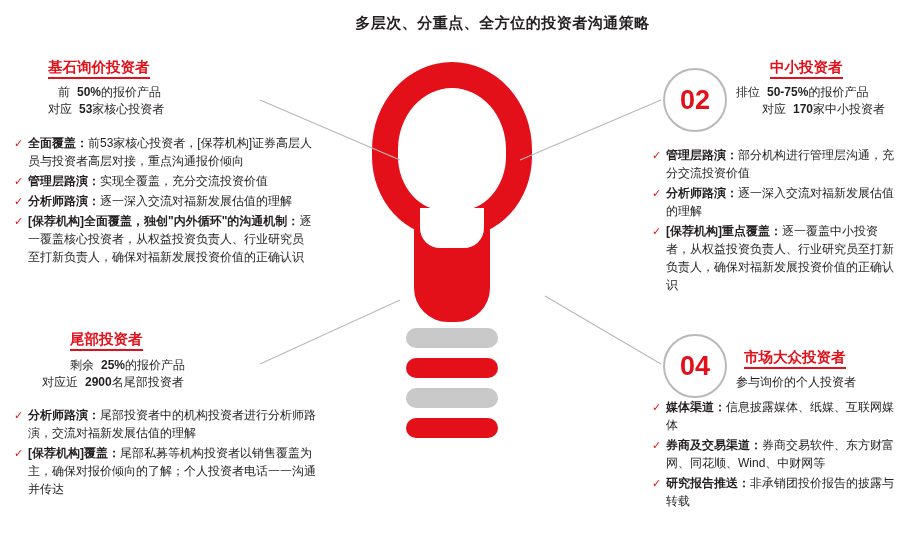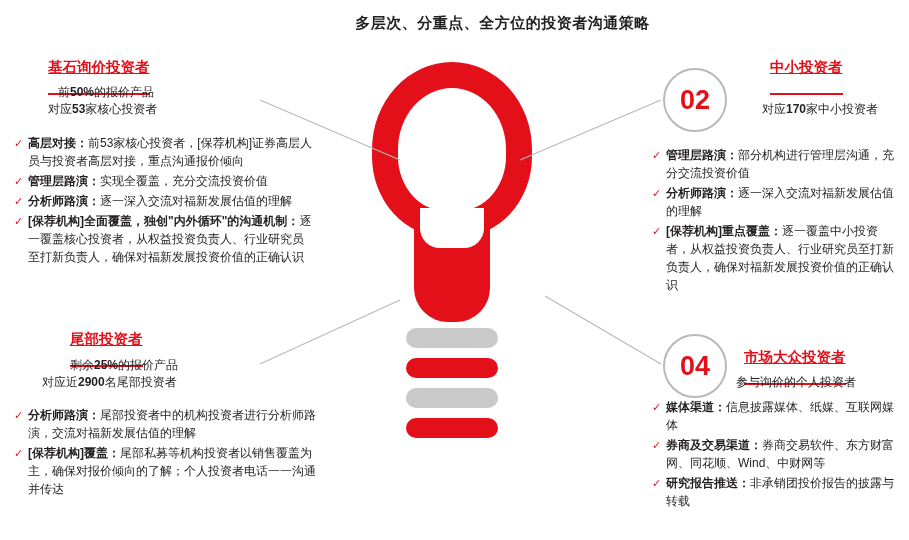--- a/index.html
+++ b/index.html
@@ -116,31 +116,30 @@
   
   .section-head {
     position: absolute;
     font-size: 14.5px;
     font-weight: bold;
     color: #e3101a;
     white-space: nowrap;
   }
   .head-underline {
     border-bottom: 2px solid #e3101a;
-    padding-bottom: 18px;
-    text-decoration: underline;
+    padding-bottom: 2px;
   }
   .sub-line {
     position: absolute;
     font-size: 12px;
     color: #231f20;
     white-space: nowrap;
     line-height: 17px;
   }
-  .sub-line b { font-weight: bold; }
+  .sub-line b { font-weight: bold; padding-left: 7px; }
 
   
   .bullets {
     position: absolute;
     font-size: 12px;
     line-height: 18px;
     color: #231f20;
   }
   .bullet-row {
     display: flex;
@@ -195,39 +194,42 @@
   <div class="sub-line" style="left:58px; top:84px;">
     前<b>50%</b>的报价产品
   </div>
   <div class="sub-line" style="left:48px; top:101px;">
     对应<b>53</b>家核心投资者
   </div>
 
   <div class="bullets top-left-bullets">
     <div class="bullet-row">
       <span class="check">✓</span>
-      <span class="btext"><span class="lead">高层对接：</span>前53家核心投资者，[保荐机构]证券高层人员与投资者高层对接，重点沟通报价倾向</span>
+      <span class="btext"><span class="lead">全面覆盖：</span>前53家核心投资者，[保荐机构]证券高层人员与投资者高层对接，重点沟通报价倾向</span>
     </div>
     <div class="bullet-row">
       <span class="check">✓</span>
       <span class="btext"><span class="lead">管理层路演：</span>实现全覆盖，充分交流投资价值</span>
     </div>
     <div class="bullet-row">
       <span class="check">✓</span>
       <span class="btext"><span class="lead">分析师路演：</span>逐一深入交流对福新发展估值的理解</span>
     </div>
     <div class="bullet-row">
       <span class="check">✓</span>
       <span class="btext ul"><span class="lead">[保荐机构]全面覆盖，独创"内外循环"的沟通机制：</span>逐一覆盖核心投资者，从权益投资负责人、行业研究员至打新负责人，确保对福新发展投资价值的正确认识</span>
     </div>
   </div>
 
   <div class="section-head" style="left:770px; top:58px;">
     <span class="head-underline">中小投资者</span>
   </div>
+  <div class="sub-line" style="left:736px; top:84px;">
+    排位<b>50-75%</b>的报价产品
+  </div>
   <div class="sub-line" style="left:754px; top:101px;margin-left:8px;">
     对应<b>170</b>家中小投资者
   </div>
 
   <div class="bullets top-right-bullets">
     <div class="bullet-row">
       <span class="check">✓</span>
       <span class="btext"><span class="lead">管理层路演：</span>部分机构进行管理层沟通，充分交流投资价值</span>
     </div>
     <div class="bullet-row">

